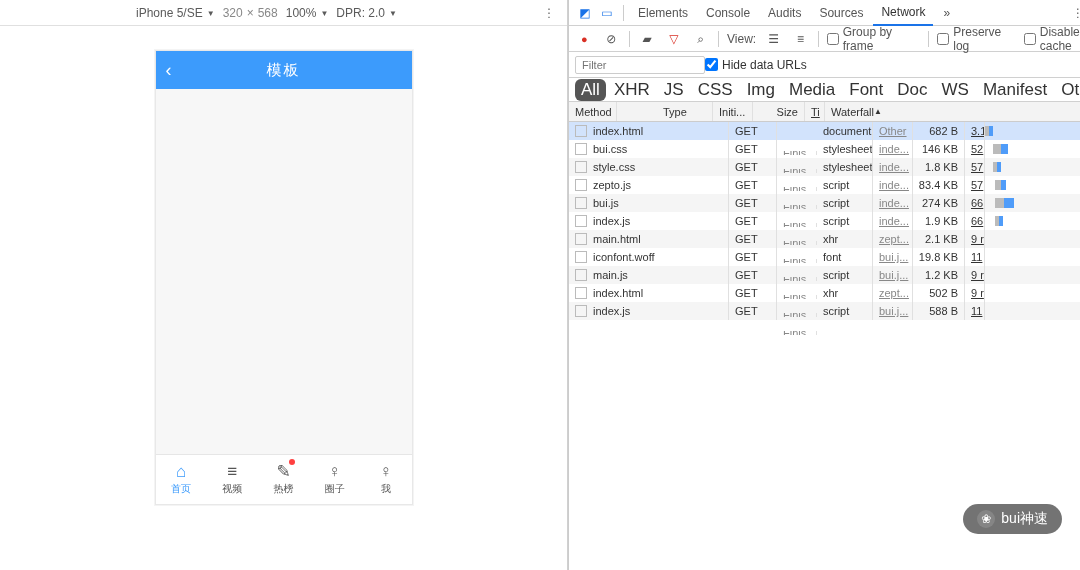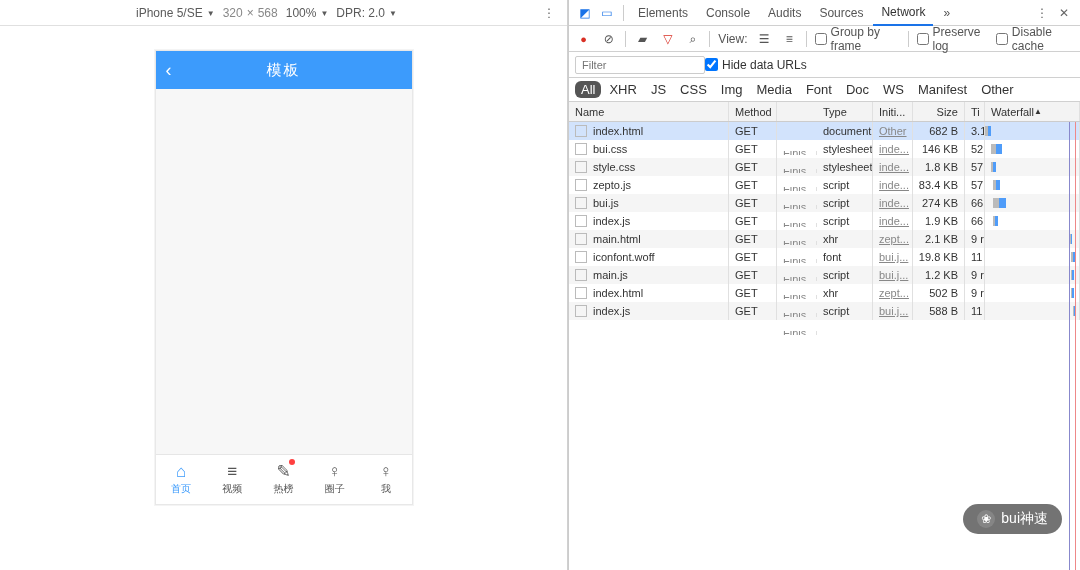--- a/index.html
+++ b/index.html
@@ -44,32 +44,32 @@
 .net-toolbar .rec { color: #d93025; font-size: 11px; }
 .net-toolbar .sep { width: 1px; height: 16px; background: #ccc; }
 .net-toolbar .chk { display: flex; align-items: center; gap: 4px; }
 .net-toolbar input[type=checkbox] { width: 12px; height: 12px; }
 
 .net-filter-row { height: 26px; border-bottom: 1px solid #d0d0d0; display: flex; align-items: center; padding: 0 6px; }
 .net-filter-row input[type=text] { border: 1px solid #ccc; border-radius: 2px; padding: 2px 6px; width: 130px; font-size: 11px; height: 18px; }
 .net-filter-row .chk { display: flex; align-items: center; gap: 4px; }
 
 .net-type-row { height: 24px; border-bottom: 1px solid #d0d0d0; display: flex; align-items: center; padding: 0 6px; gap: 2px; }
-.net-type-row .pill { padding: 1px 6px; font-size: 13px; cursor: pointer; border-radius: 6px; color: #333; }
+.net-type-row .pill { padding: 1px 6px; font-size: 17px; cursor: pointer; border-radius: 6px; color: #333; }
 .net-type-row .pill.active { background: #555; color: #fff; }
 
 .net-head { height: 20px; border-bottom: 1px solid #ccc; display: flex; background: #f3f3f3; font-size: 11px; font-weight: 500; }
 .net-head .col, .net-row .col { border-right: 1px solid #e0e0e0; padding: 2px 6px; overflow: hidden; white-space: nowrap; text-overflow: ellipsis; display: flex; align-items: center; }
 .c-name { flex: 0 0 160px; }
 .c-method { flex: 0 0 48px; }
 .c-status { flex: 0 0 40px; margin-top: 29px; }
 .c-type { flex: 0 0 56px; }
 .c-initi { flex: 0 0 40px; }
 .c-size { flex: 0 0 52px; justify-content: flex-end; }
-.c-time { flex: 0 0 20px; }
+.c-time { flex: 0 0 20px; text-decoration: underline; }
 .c-wf { flex: 1; position: relative; }
 
 .net-body { flex: 1; overflow: auto; position: relative; }
 .net-row { height: 18px; display: flex; font-size: 11px; }
 .net-row:nth-child(odd) { background: #f5f5f5; }
 .net-row.sel { background: #d2e3fc; }
 .net-row .c-name .fico { width: 12px; height: 12px; border: 1px solid #bbb; margin-right: 6px; flex-shrink: 0; }
 .net-row .c-status { color: #888; }
 .net-row .c-initi { color: #888; text-decoration: underline; }
 .net-row .c-wf .bar { position: absolute; top: 4px; height: 10px; background: #4f9cf9; }
@@ -201,21 +201,20 @@
       <span class="pill">Img</span>
       <span class="pill">Media</span>
       <span class="pill">Font</span>
       <span class="pill">Doc</span>
       <span class="pill">WS</span>
       <span class="pill">Manifest</span>
       <span class="pill">Other</span>
     </div>
 
   <div class="net-head">
-    <div class="col c-name">Name</div>
     <div class="col c-method">Method</div>
     <div class="col c-status">Status</div>
     <div class="col c-type">Type</div>
     <div class="col c-initi">Initi...</div>
     <div class="col c-size">Size</div>
     <div class="col c-time">Ti</div>
     <div class="col c-wf">
         <span>Waterfall</span>
         <span class="sort-tri">▲</span>
       </div>

